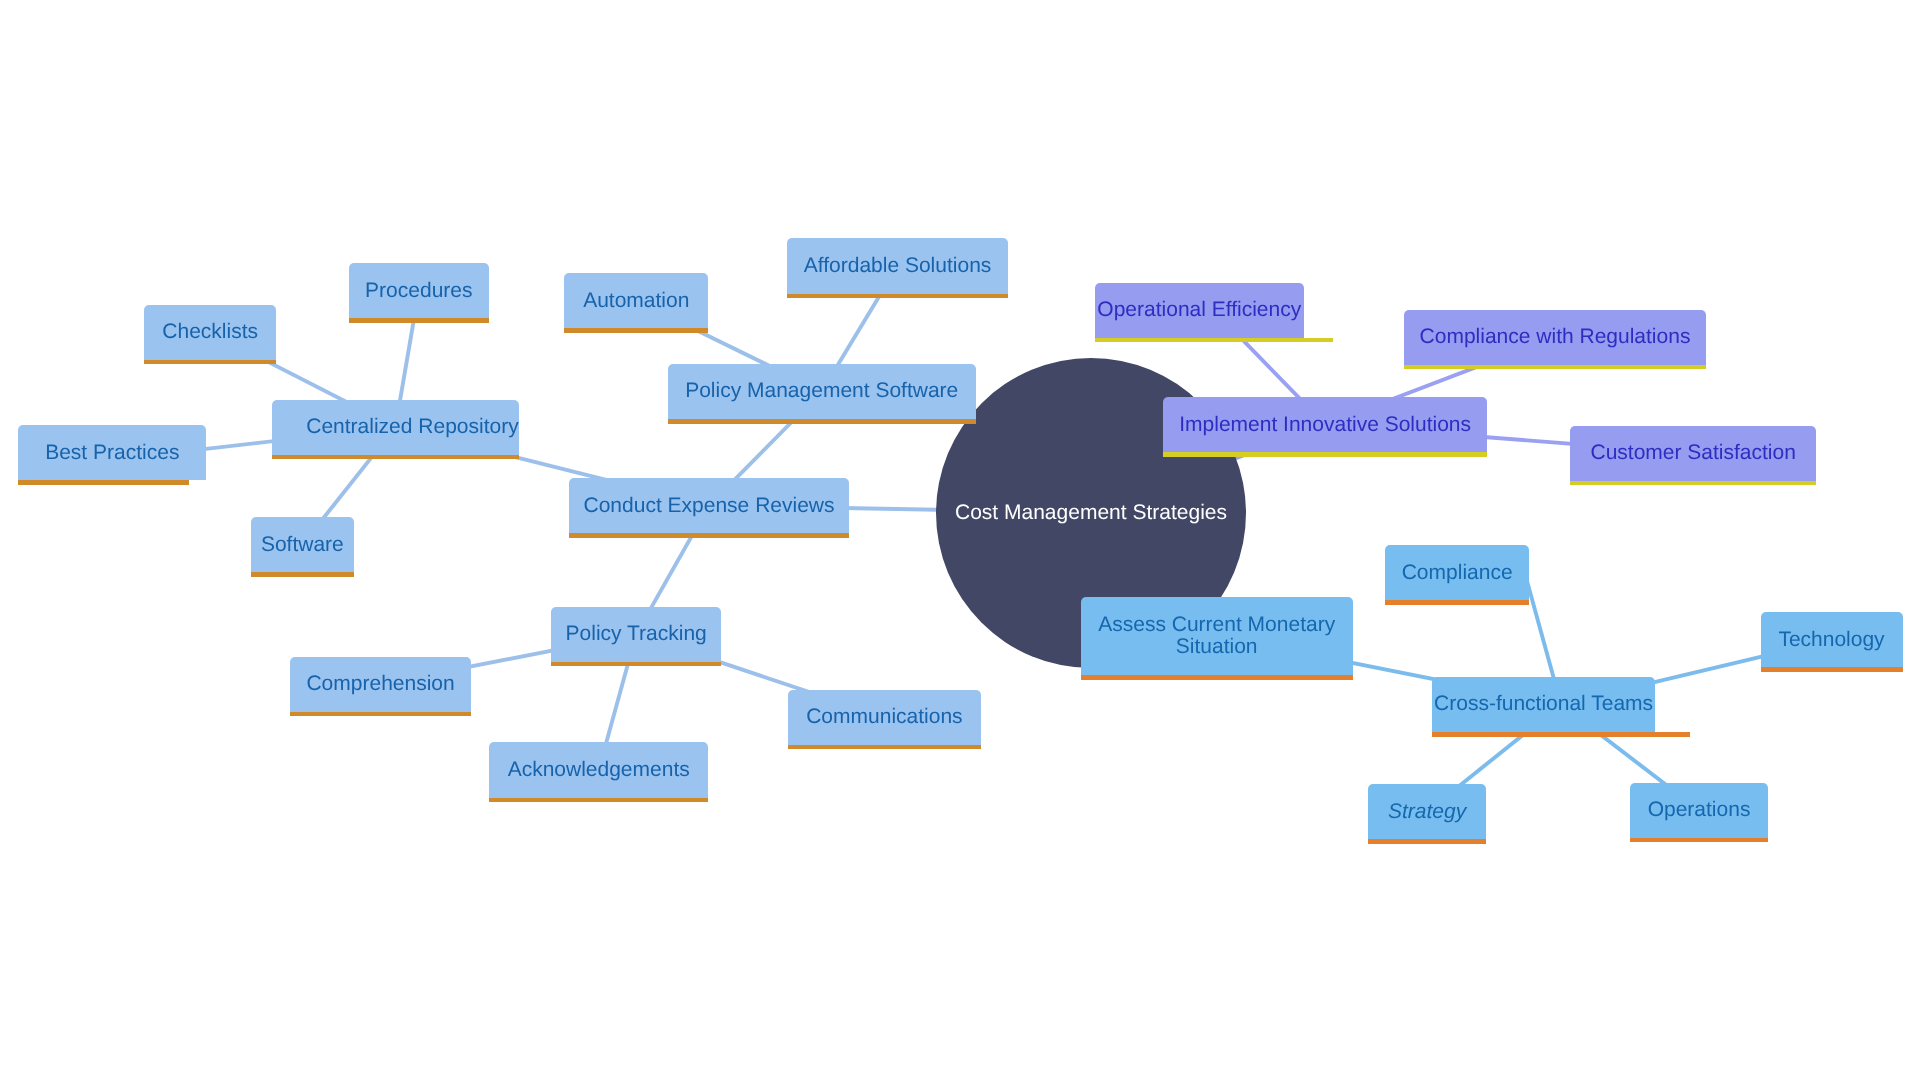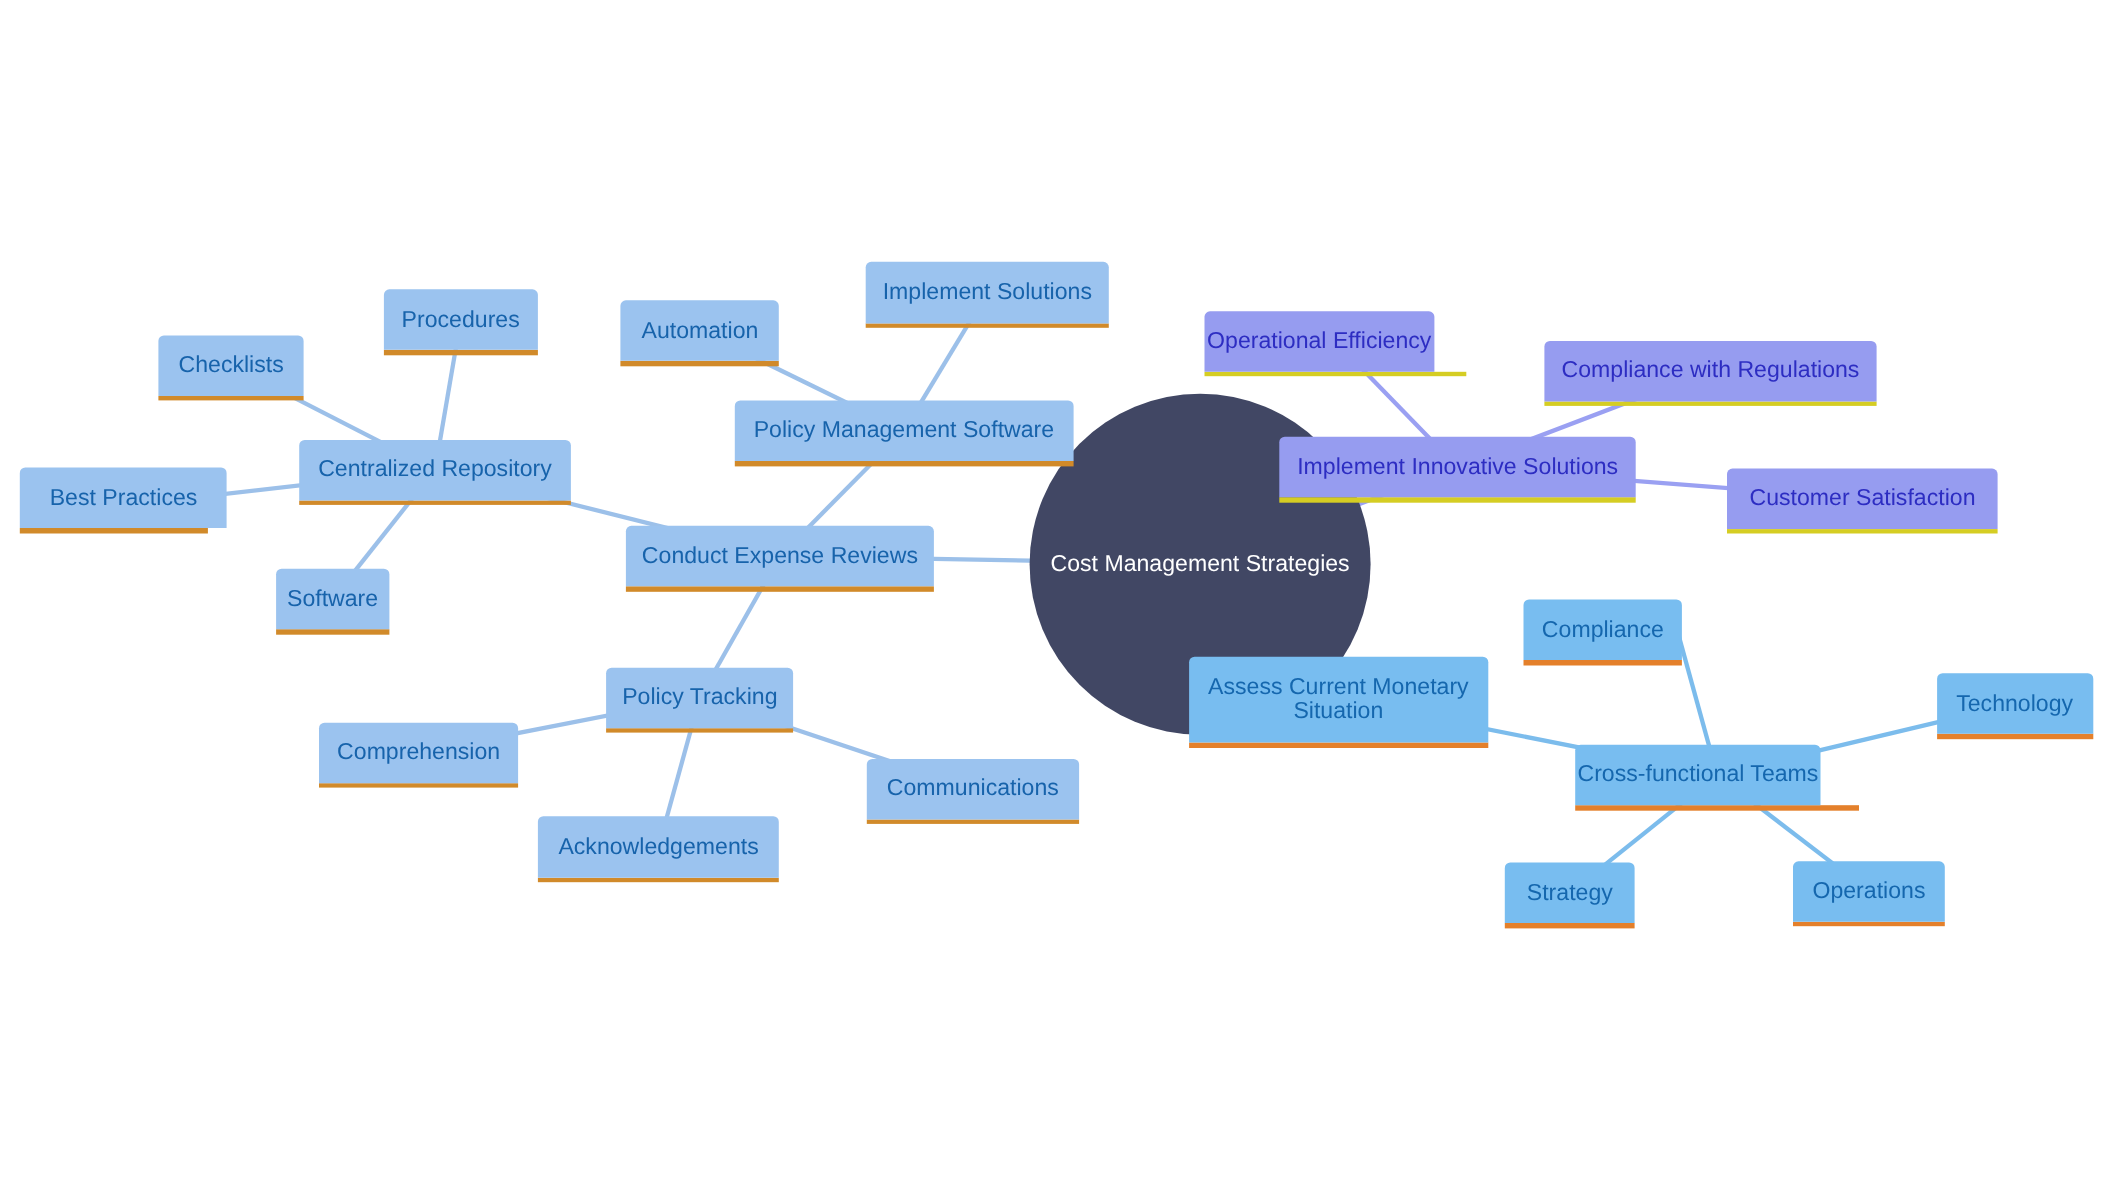--- a/index.html
+++ b/index.html
@@ -56,21 +56,21 @@
     <span class="lbl">Cost Management Strategies</span>
   </div>
   <div class="node" style="left:569px;top:478px;width:280px;height:55.2px;">
     <div class="bar" style="background:#d18a2a;width:280px;top:55.2px;"></div>
     <div class="box" style="background:#9bc3ef;">
       <span class="lbl" style="color:#1763ab;">Conduct Expense Reviews</span>
     </div>
   </div>
   <div class="node" style="left:272.2px;top:399.5px;width:246.5px;height:55.2px;">
     <div class="bar" style="background:#d18a2a;width:246.5px;top:55.2px;"></div>
-    <div class="box" style="background:#9bc3ef;">
+    <div class="box" style="background:#9bc3ef;justify-content:flex-end;">
       <span class="lbl" style="color:#1763ab;">Centralized Repository</span>
     </div>
   </div>
   <div class="node" style="left:144.3px;top:304.6px;width:131.7px;height:55.2px;">
     <div class="bar" style="background:#d18a2a;width:131.7px;top:55.2px;"></div>
     <div class="box" style="background:#9bc3ef;">
       <span class="lbl" style="color:#1763ab;">Checklists</span>
     </div>
   </div>
   <div class="node" style="left:348.8px;top:263.3px;width:140px;height:55.2px;">
@@ -99,21 +99,21 @@
   </div>
   <div class="node" style="left:564.2px;top:273.2px;width:144.2px;height:55.2px;">
     <div class="bar" style="background:#d18a2a;width:144.2px;top:55.2px;"></div>
     <div class="box" style="background:#9bc3ef;">
       <span class="lbl" style="color:#1763ab;">Automation</span>
     </div>
   </div>
   <div class="node" style="left:786.8px;top:238.4px;width:221.5px;height:55.2px;">
     <div class="bar" style="background:#d18a2a;width:221.5px;top:55.2px;"></div>
     <div class="box" style="background:#9bc3ef;">
-      <span class="lbl" style="color:#1763ab;">Implement Solutions</span>
+      <span class="lbl" style="color:#1763ab;">Affordable Solutions</span>
     </div>
   </div>
   <div class="node" style="left:551.1px;top:606.5px;width:170.2px;height:55.2px;">
     <div class="bar" style="background:#d18a2a;width:170.2px;top:55.2px;"></div>
     <div class="box" style="background:#9bc3ef;">
       <span class="lbl" style="color:#1763ab;">Policy Tracking</span>
     </div>
   </div>
   <div class="node" style="left:290.4px;top:656.5px;width:180.4px;height:55.2px;">
     <div class="bar" style="background:#d18a2a;width:180.4px;top:55.2px;"></div>
@@ -174,21 +174,21 @@
     <div class="box" style="background:#78bdf0;">
       <span class="lbl" style="color:#1567ae;">Compliance</span>
     </div>
   </div>
   <div class="node" style="left:1760.5px;top:612.3px;width:142.0px;height:55.2px;">
     <div class="bar" style="background:#e4802b;width:142.0px;top:55.2px;"></div>
     <div class="box" style="background:#78bdf0;">
       <span class="lbl" style="color:#1567ae;">Technology</span>
     </div>
   </div>
-  <div class="node" style="left:1368.2px;top:784.1px;width:117.8px;height:55.2px;">
+  <div class="node" style="left:1368.2px;top:784.1px;width:117.8px;height:55.2px;font-style:italic;">
     <div class="bar" style="background:#e4802b;width:117.8px;top:55.2px;"></div>
     <div class="box" style="background:#78bdf0;">
       <span class="lbl" style="color:#1567ae;">Strategy</span>
     </div>
   </div>
   <div class="node" style="left:1630.3px;top:782.5px;width:137.5px;height:55.2px;">
     <div class="bar" style="background:#e4802b;width:137.5px;top:55.2px;"></div>
     <div class="box" style="background:#78bdf0;">
       <span class="lbl" style="color:#1567ae;">Operations</span>
     </div>

